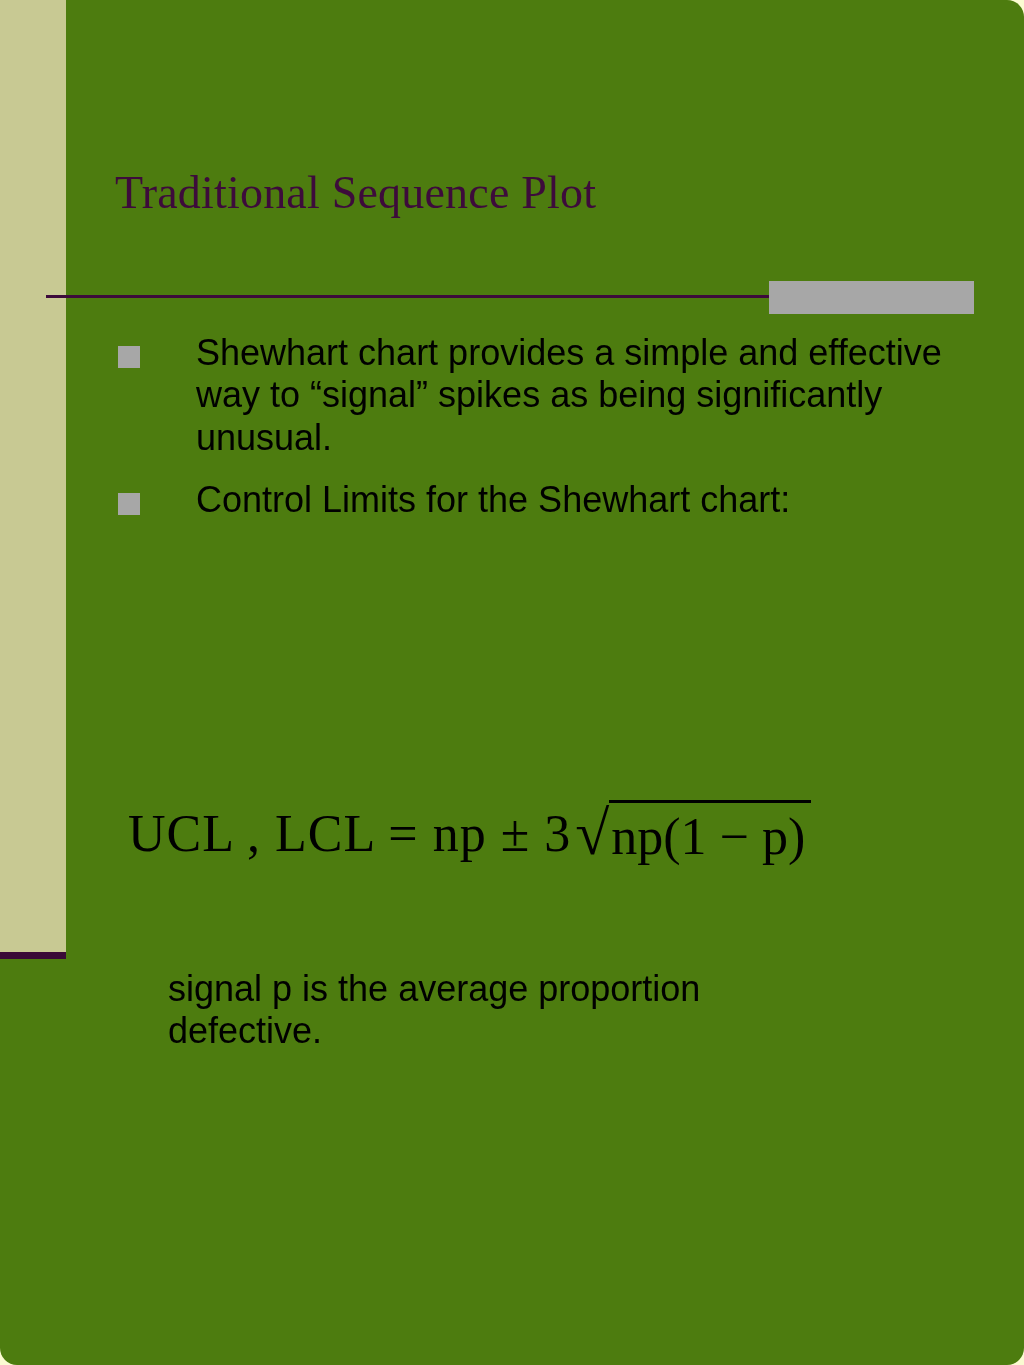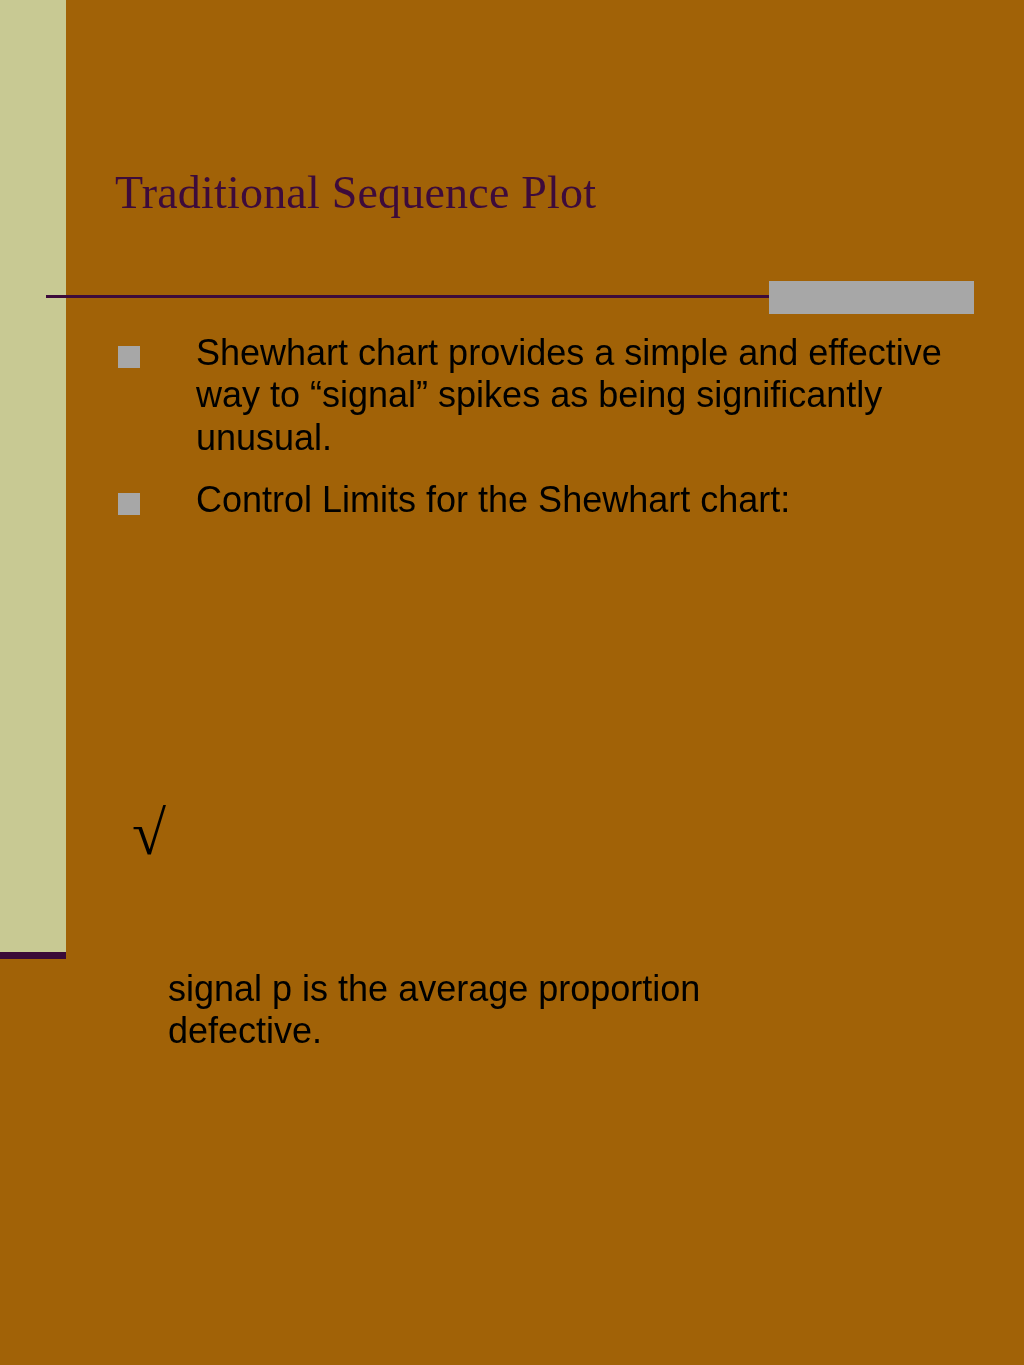--- a/index.html
+++ b/index.html
@@ -10,21 +10,22 @@
     width: 1024px;
     height: 1365px;
     background: #fbfbd2;
     font-family: "Liberation Sans", sans-serif;
     overflow: hidden;
     position: relative;
   }
   .slide {
     position: absolute;
     inset: 0;
-    background: #a16207;
+    background: #4d7c0f;
+    border-radius: 17px;
   }
   
   .left-band {
     position: absolute;
     left: 0;
     top: 0;
     width: 66px;
     height: 952px;
     background: #c8c993;
   }
@@ -151,20 +152,22 @@
       <span class="bullet-marker"></span>
       <span class="bullet-text">Shewhart chart provides a simple and effective way to “signal” spikes as being significantly unusual.</span>
     </div>
     <div class="bullet-row">
       <span class="bullet-marker"></span>
       <span class="bullet-text narrow">Control Limits for the Shewhart chart:</span>
     </div>
   </div>
 
   <div class="formula">
+    <span class="lhs">UCL , LCL = np ± 3</span>
     <span class="radical">
       <span class="sign">√</span>
+      <span class="radicand">np(1 − p)</span>
     </span>
   </div>
 
   <div class="note">signal p is the average proportion defective.</div>
 
 </div>
 
 </body></html>

